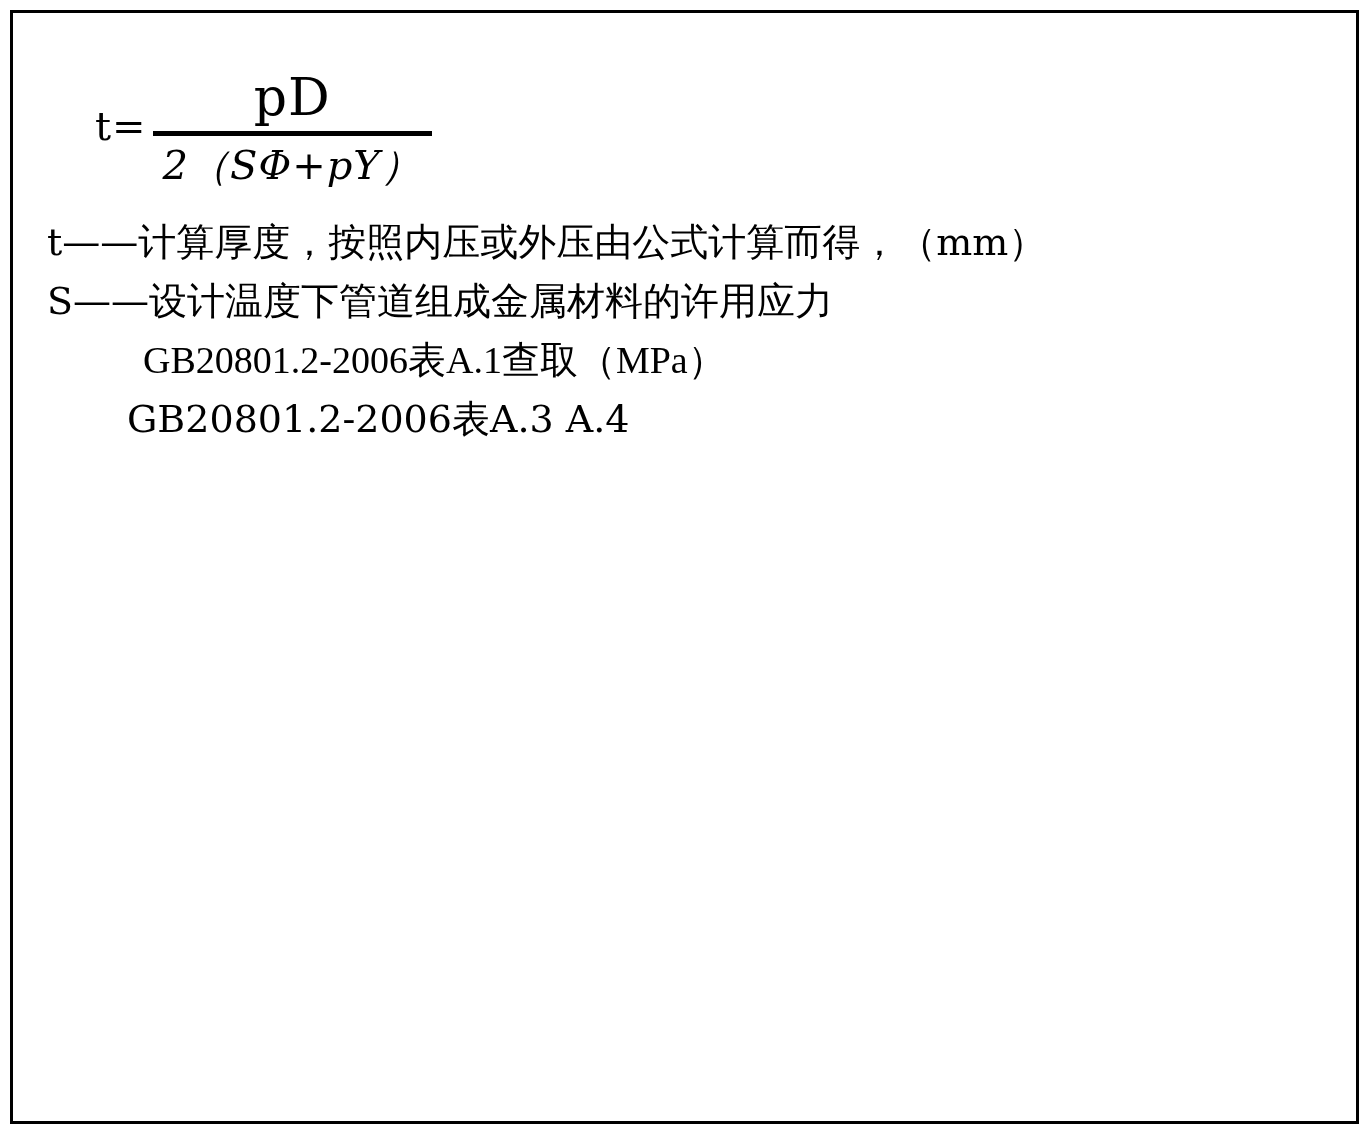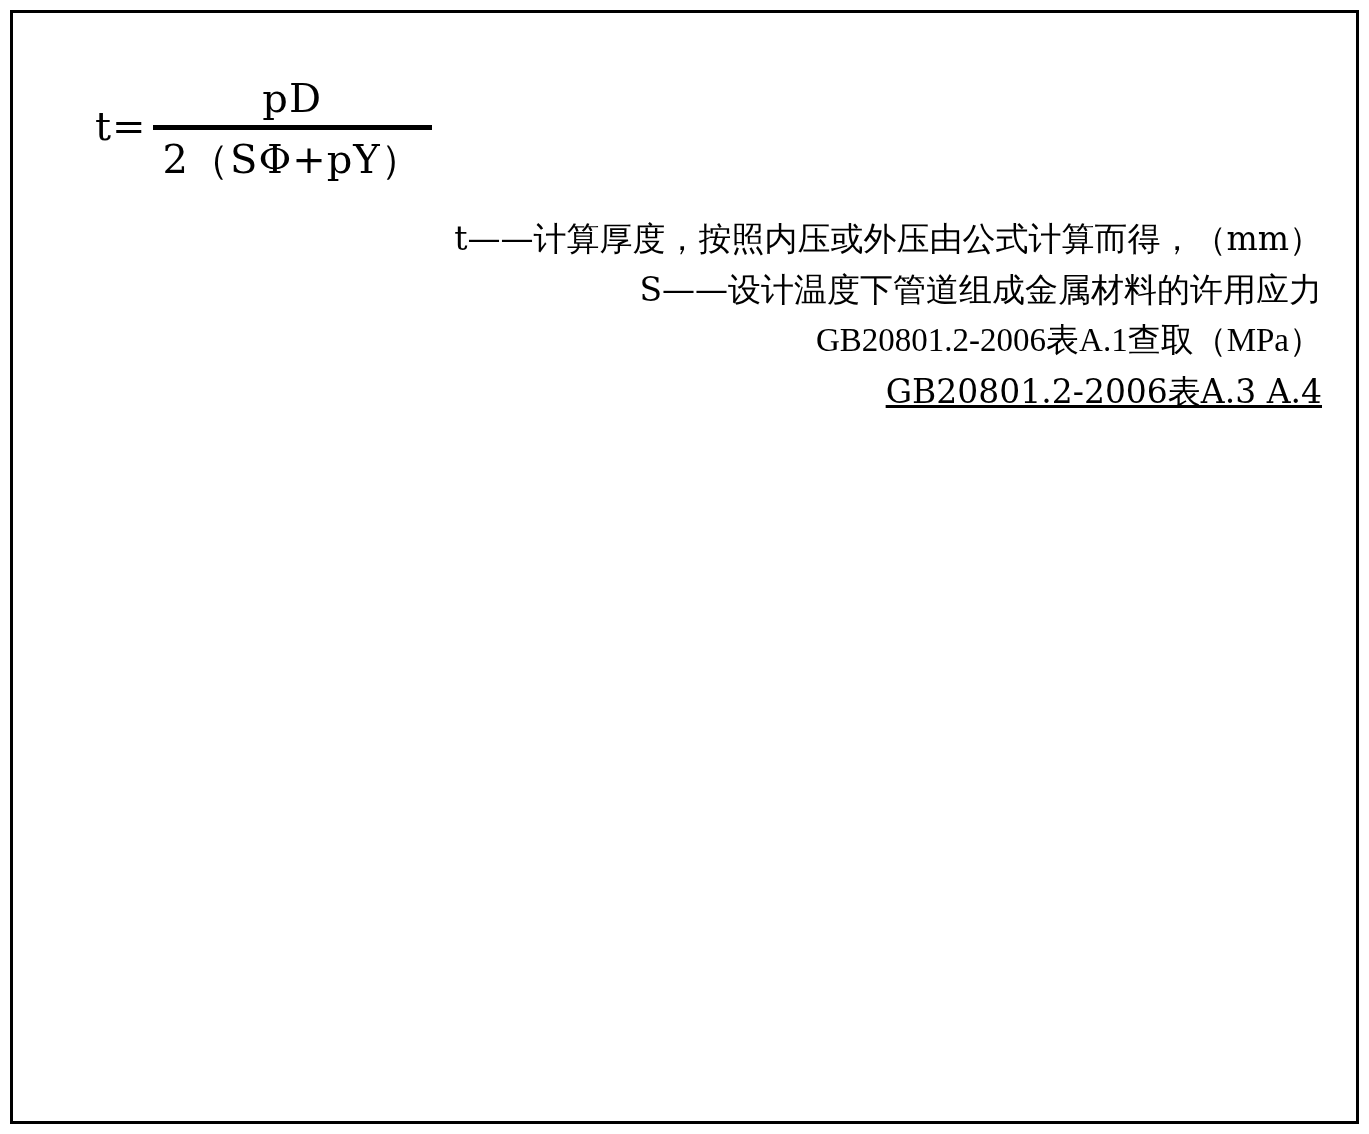--- a/index.html
+++ b/index.html
@@ -44,57 +44,56 @@
     letter-spacing: 1px;
     padding-bottom: 4px;
   }
   .fraction {
     display: inline-flex;
     flex-direction: column;
     align-items: center;
     margin-left: 6px;
   }
   .numerator {
-    font-size: 40px;
+    font-size: 52px;
     line-height: 1.15;
     padding: 0 26px 4px 26px;
     letter-spacing: 1px;
   }
   .fbar {
     width: 100%;
     height: 5px;
     background: #000000;
   }
   .denominator {
     font-size: 40px;
     line-height: 1.15;
     padding: 6px 10px 0 10px;
     letter-spacing: 1px;
     white-space: nowrap;
+    font-style: italic;
   }
 
   
   .defs {
     margin-top: 8px;
   }
   .def-line {
-    font-size: 33px;
+    font-size: 38px;
     line-height: 1.55;
     white-space: nowrap;
     letter-spacing: 0px;
     font-family: "DejaVu Serif", serif;
-    text-align: right;
   }
   .def-line.indent {
     padding-left: 96px;
     font-family: Liberation Serif, serif;
   }
   .def-line.indent2 {
     padding-left: 80px;
-    text-decoration: underline;
   }
 </style>
 </head>
 <body>
 
 <div class="page">
   <div class="frame">
 
     <div class="formula">
       <span class="lhs">t=</span>

